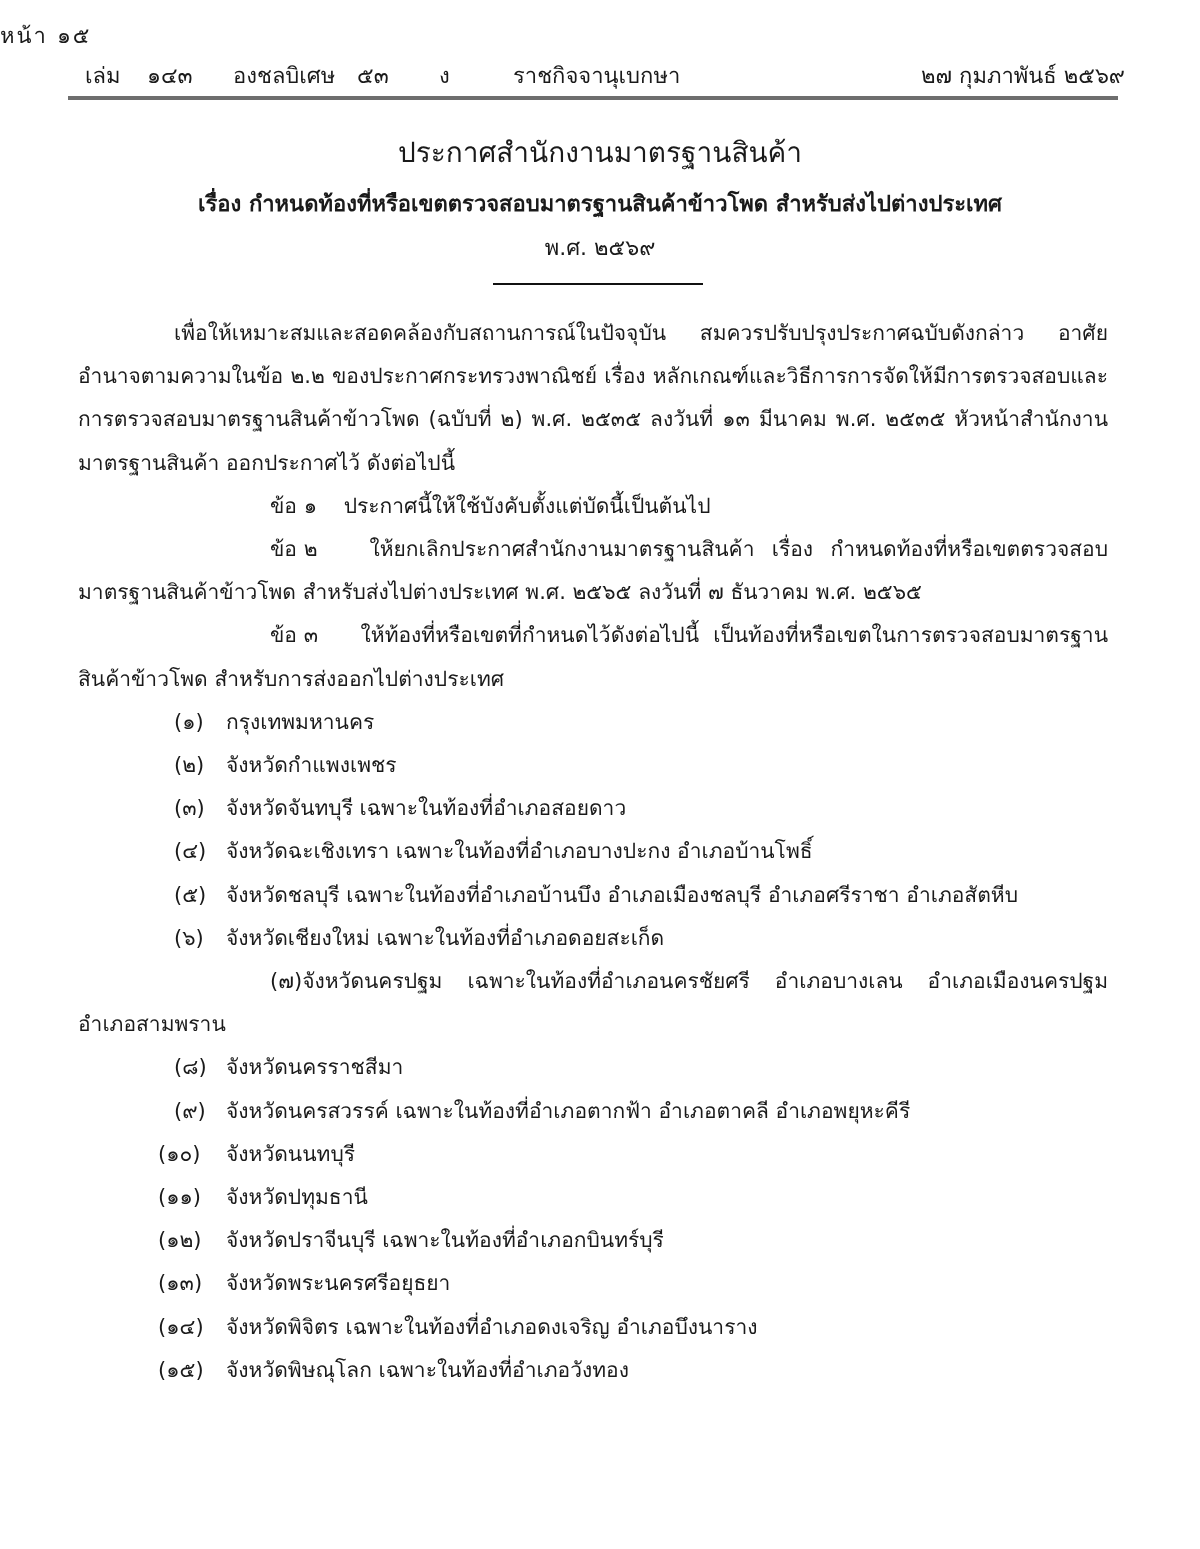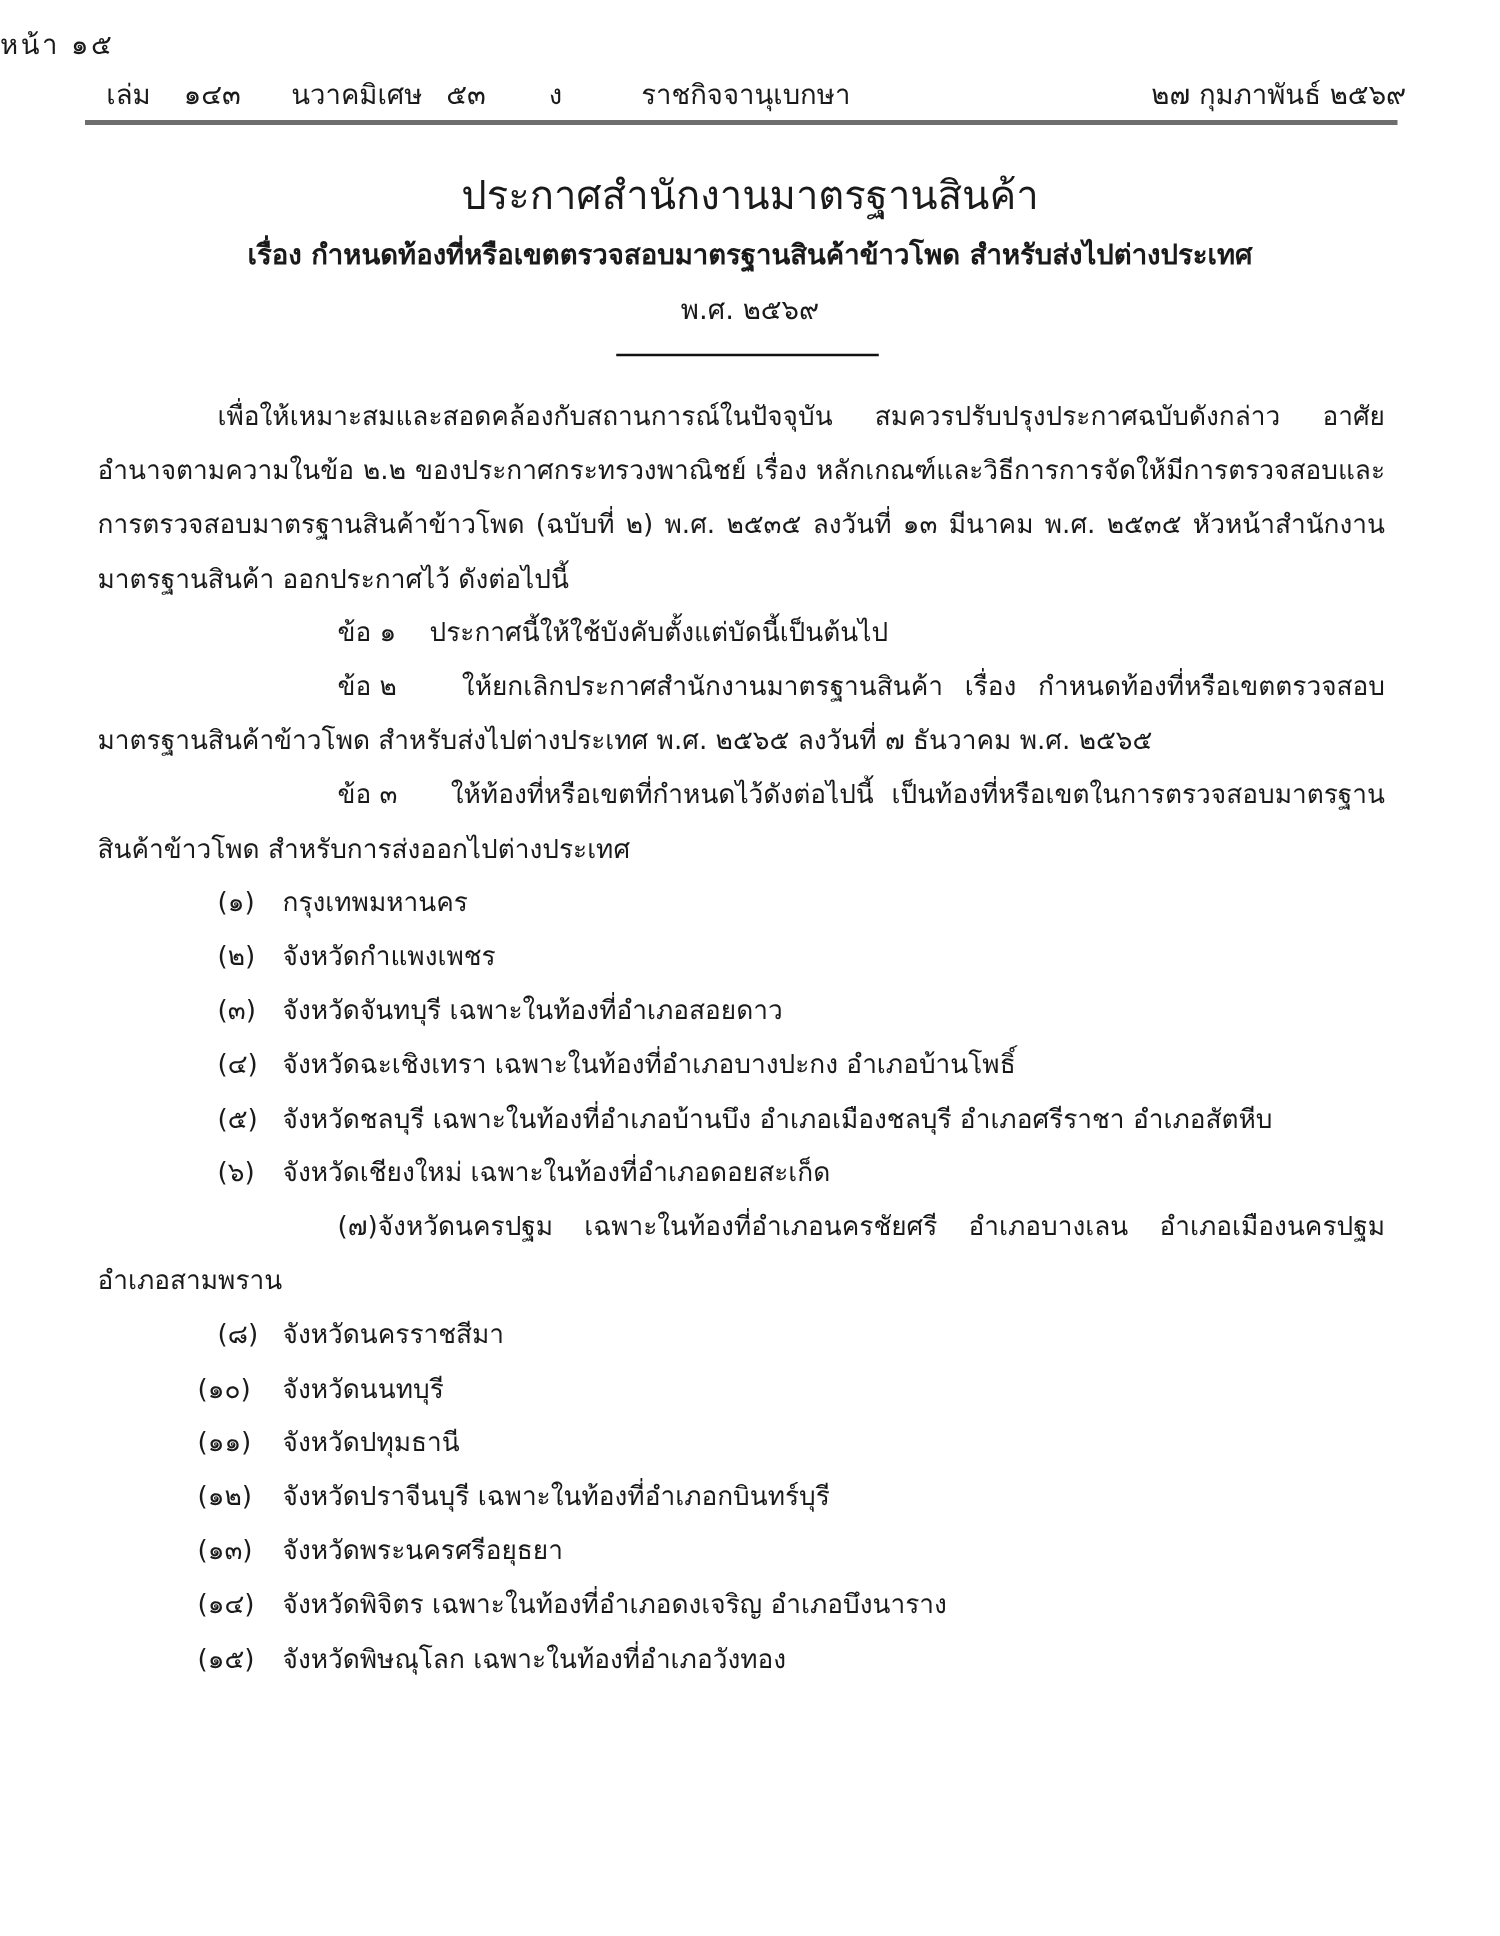--- a/index.html
+++ b/index.html
@@ -16,21 +16,21 @@
     position: absolute; top: 58px; left: 85px; width: 1040px; height: 34px;
     font-size: 22px;
   }
   .gazette-header span { position: absolute; top: 0; white-space: nowrap; }
   .h-rule {
     position: absolute; top: 96px; left: 68px; width: 1050px; height: 4px;
     background: #6e6e6e;
   }
   .title {
     position: absolute; top: 130px; left: 0; width: 1200px; text-align: center;
-    font-size: 32px;
+    font-size: 28px;
   }
   .subject {
     position: absolute; top: 186px; left: 0; width: 1200px; text-align: center;
     font-size: 22px;
     font-weight: bold;
   }
   .year {
     position: absolute; top: 230px; left: 0; width: 1200px; text-align: center;
     font-size: 22px;
   }
@@ -52,21 +52,21 @@
   .list-item.wide .marker { min-width: 68px; }
 </style>
 </head>
 <body>
 
 <div class="page-number">หน้า ๑๕</div>
 
 <div class="gazette-header">
   <span style="left:0;">เล่ม</span>
   <span style="left:62px;">๑๔๓</span>
-  <span style="left:148px;">นวาคมิเศษ</span>
+  <span style="left:148px;">องชลบิเศษ</span>
   <span style="left:272px;">๕๓</span>
   <span style="left:354px;">ง</span>
   <span style="left:428px;">ราชกิจจานุเบกษา</span>
   <span style="right:0;">๒๗ กุมภาพันธ์ ๒๕๖๙</span>
 </div>
 <div class="h-rule"></div>
 
 <div class="title">ประกาศสำนักงานมาตรฐานสินค้า</div>
 <div class="subject">เรื่อง  กำหนดท้องที่หรือเขตตรวจสอบมาตรฐานสินค้าข้าวโพด  สำหรับส่งไปต่างประเทศ</div>
 <div class="year">พ.ศ.  ๒๕๖๙</div>
@@ -86,19 +86,20 @@
   </p>
 
   <p class="list-item"><span class="marker">(๑)</span><span>กรุงเทพมหานคร</span></p>
   <p class="list-item"><span class="marker">(๒)</span><span>จังหวัดกำแพงเพชร</span></p>
   <p class="list-item"><span class="marker">(๓)</span><span>จังหวัดจันทบุรี  เฉพาะในท้องที่อำเภอสอยดาว</span></p>
   <p class="list-item"><span class="marker">(๔)</span><span>จังหวัดฉะเชิงเทรา  เฉพาะในท้องที่อำเภอบางปะกง  อำเภอบ้านโพธิ์</span></p>
   <p class="list-item"><span class="marker">(๕)</span><span>จังหวัดชลบุรี  เฉพาะในท้องที่อำเภอบ้านบึง  อำเภอเมืองชลบุรี  อำเภอศรีราชา  อำเภอสัตหีบ</span></p>
   <p class="list-item"><span class="marker">(๖)</span><span>จังหวัดเชียงใหม่  เฉพาะในท้องที่อำเภอดอยสะเก็ด</span></p>
   <p class="list-item wrap para"><span class="marker">(๗)</span><span>จังหวัดนครปฐม  เฉพาะในท้องที่อำเภอนครชัยศรี  อำเภอบางเลน  อำเภอเมืองนครปฐม อำเภอสามพราน</span></p>
   <p class="list-item"><span class="marker">(๘)</span><span>จังหวัดนครราชสีมา</span></p>
+  <p class="list-item"><span class="marker">(๙)</span><span>จังหวัดนครสวรรค์  เฉพาะในท้องที่อำเภอตากฟ้า  อำเภอตาคลี  อำเภอพยุหะคีรี</span></p>
   <p class="list-item wide"><span class="marker">(๑๐)</span><span>จังหวัดนนทบุรี</span></p>
   <p class="list-item wide"><span class="marker">(๑๑)</span><span>จังหวัดปทุมธานี</span></p>
   <p class="list-item wide"><span class="marker">(๑๒)</span><span>จังหวัดปราจีนบุรี  เฉพาะในท้องที่อำเภอกบินทร์บุรี</span></p>
   <p class="list-item wide"><span class="marker">(๑๓)</span><span>จังหวัดพระนครศรีอยุธยา</span></p>
   <p class="list-item wide"><span class="marker">(๑๔)</span><span>จังหวัดพิจิตร  เฉพาะในท้องที่อำเภอดงเจริญ  อำเภอบึงนาราง</span></p>
   <p class="list-item wide"><span class="marker">(๑๕)</span><span>จังหวัดพิษณุโลก  เฉพาะในท้องที่อำเภอวังทอง</span></p>
 </div>
 
 </body></html>

